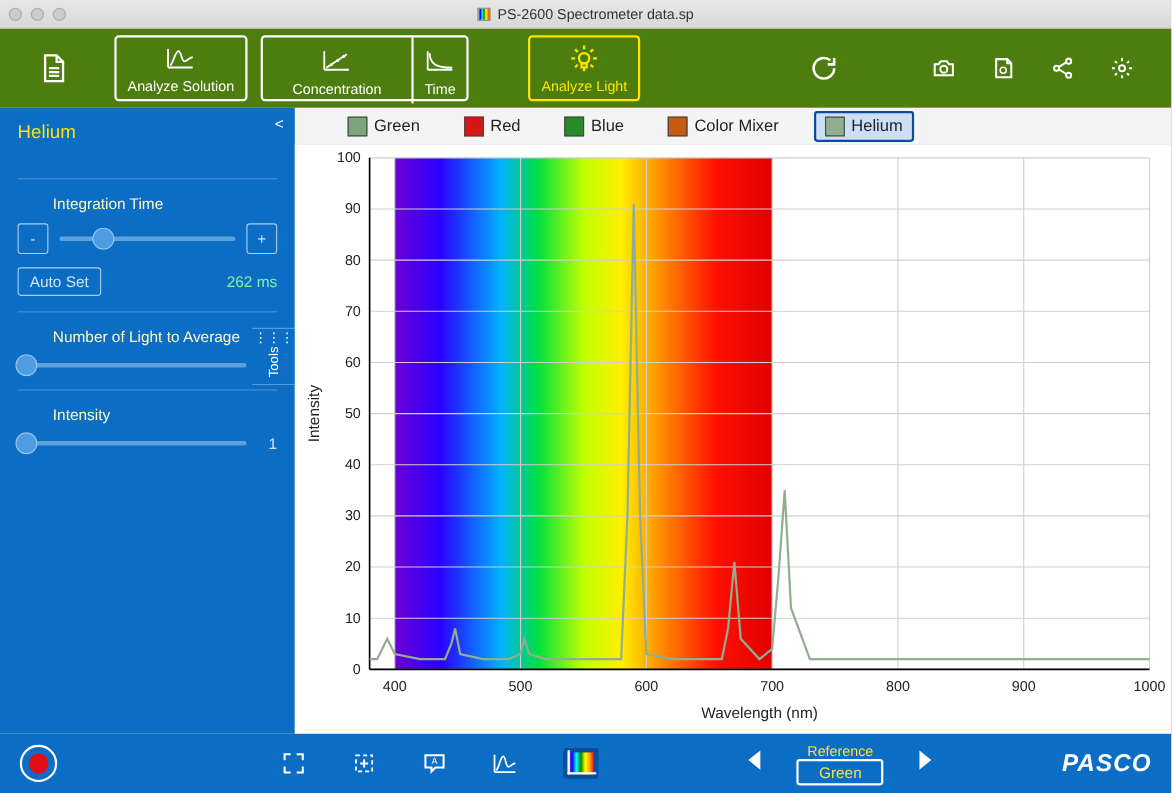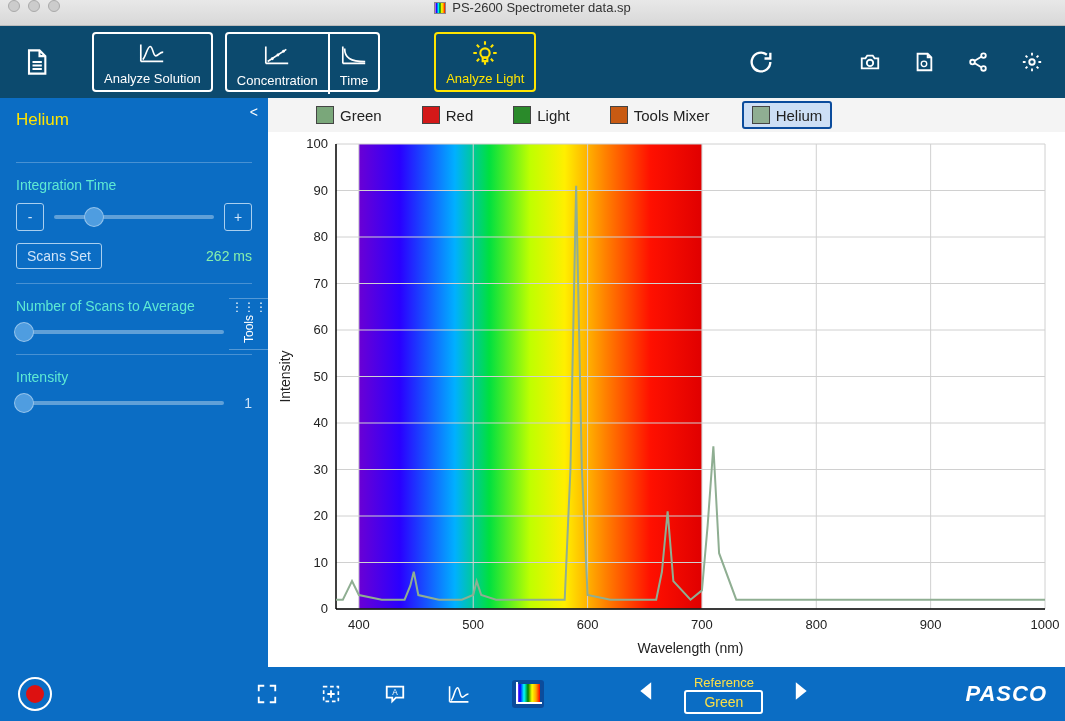--- a/index.html
+++ b/index.html
@@ -11,73 +11,74 @@
     overflow: hidden;
     display: flex;
     flex-direction: column;
   }
   
   .titlebar {
     height: 26px;
     background: linear-gradient(#e8e8e8,#d8d8d8);
     border-bottom: 1px solid #bbb;
     display: flex;
+    align-items: center;
     padding: 0 8px;
     position: relative;
   }
   .traffic-lights { display:flex; gap:8px; }
   .traffic-dot { width:12px; height:12px; border-radius:50%; background:#ccc; border:1px solid #aaa; }
   .titlebar-title {
     position:absolute; left:0; right:0; text-align:center;
     font-size:13px; color:#333;
     display:flex; justify-content:center; align-items:center; gap:6px;
     pointer-events:none;
   }
   .title-icon {
     width:12px; height:12px;
     background: linear-gradient(90deg, violet, blue, cyan, green, yellow, orange, red);
     border:1px solid #888;
   }
   
   .topbar {
     height: 72px;
-    background: #0c4a6e;
+    background: #4d7c0f;
     display:flex;
     align-items:center;
-    padding: 0 12px;
+    padding: 0 24px;
     gap: 12px;
   }
   .topbar-btn {
     color:#fff; display:flex; flex-direction:column; align-items:center; justify-content:center;
     font-size:13px; gap:4px; height:60px; padding:4px 10px; border-radius:4px;
   }
   .topbar-btn.bordered { border:2px solid #fff; }
   .topbar-btn.active { border:2px solid #ffe400; color:#ffe400; }
   .topbar-group {
     display:flex; border:2px solid #fff; border-radius:4px; height:60px;
   }
-  .topbar-group .topbar-btn { border-radius:0; }
+  .topbar-group .topbar-btn { border-radius:0;margin-left:17px; }
   .topbar-group .topbar-btn + .topbar-btn { border-left:2px solid #fff; }
   .topbar .spacer { flex:1; }
   .icon-svg { width:28px; height:28px; }
   .icon-svg-sm { width:22px; height:22px; }
   
   .middle {
     flex:1; display:flex; min-height:0;
   }
   
   .sidebar {
     width:268px; background:#0b6dc4; color:#cfe4f9; position:relative;
     display:flex; flex-direction:column; padding:12px 16px;
     font-size:14px;
   }
   .sidebar .collapse { position:absolute; top:6px; right:10px; color:#fff; font-size:14px; }
   .sidebar .heading { color:#ffe400; font-size:17px; margin-bottom:18px; }
   .divider { height:1px; background:rgba(255,255,255,0.25); margin:14px 0; }
-  .label { color:#5eead4; margin-bottom:10px; }
+  .label { color:#fef9c3; margin-bottom:10px;margin-left:32px; }
   .int-row { display:flex; align-items:center; gap:10px; }
   .sqbtn {
     width:28px; height:28px; border:1.5px solid #a9cfef; border-radius:3px;
     display:flex; align-items:center; justify-content:center; color:#cfe4f9;
   }
   .autobtn {
     border:1.5px solid #a9cfef; border-radius:3px; padding:4px 10px; color:#cfe4f9;
   }
   .slider {
     flex:1; height:4px; background:rgba(255,255,255,0.35); border-radius:2px; position:relative;
@@ -125,21 +126,21 @@
     display:flex; align-items:center; justify-content:center;
   }
   .record-dot { width:18px; height:18px; border-radius:50%; background:#d11; }
   .bb-icon { color:#fff; display:flex; flex-direction:column; align-items:center; }
   .ref-box {
     display:flex; flex-direction:column; align-items:center; color:#fde047; font-size:13px;
   }
   .ref-box .box {
     border:2px solid #fff; border-radius:3px; padding:2px 18px; font-size:14px;
   }
-  .brand { color:#fff; font-weight:bold; font-style:italic; font-size:22px; letter-spacing:1px;margin-left:40px; }
+  .brand { color:#fff; font-weight:bold; font-style:italic; font-size:22px; letter-spacing:1px; }
   .arrow { color:#fff; font-size:26px; }
   
   #chartsvg { width:100%; height:100%; }
 </style>
 </head>
 <body>
 
 <div class="titlebar">
   <div class="traffic-lights">
     <div class="traffic-dot"></div>
@@ -240,25 +241,25 @@
     <div class="divider"></div>
     <div class="label">Integration Time</div>
     <div class="int-row">
       <div class="sqbtn">-</div>
       <div class="slider">
         <div class="slider-thumb" style="left:25%"></div>
       </div>
       <div class="sqbtn">+</div>
     </div>
     <div class="int-row" style="margin-top:12px">
-      <div class="autobtn">Scans Set</div>
+      <div class="autobtn">Auto Set</div>
       <div class="value-right">262 ms</div>
     </div>
     <div class="divider"></div>
-    <div class="label">Number of Scans to Average</div>
+    <div class="label">Number of Light to Average</div>
     <div class="int-row">
       <div class="slider">
         <div class="slider-thumb" style="left:4%"></div>
       </div>
       <div style="width:18px;text-align:right">1</div>
     </div>
     <div class="divider"></div>
     <div class="label">Intensity</div>
     <div class="int-row">
       <div class="slider">
@@ -277,25 +278,25 @@
       <div class="legend-item">
           <span class="swatch" style="background:#7aa77a"></span>
           <span>Green</span>
         </div>
       <div class="legend-item">
           <span class="swatch" style="background:#d31818"></span>
           <span>Red</span>
         </div>
       <div class="legend-item">
           <span class="swatch" style="background:#2a8a2a"></span>
-          <span>Light</span>
+          <span>Blue</span>
         </div>
       <div class="legend-item">
           <span class="swatch" style="background:#c85a12"></span>
-          <span>Tools Mixer</span>
+          <span>Color Mixer</span>
         </div>
       <div class="legend-item active">
           <span class="swatch" style="background:#8fae92"></span>
           <span>Helium</span>
         </div>
     </div>
     <div class="chartarea">
       <svg id="chartsvg" viewBox="0 0 797 531">
           <defs>
             <linearGradient id="spec" x1="0" x2="1" y1="0" y2="0">

